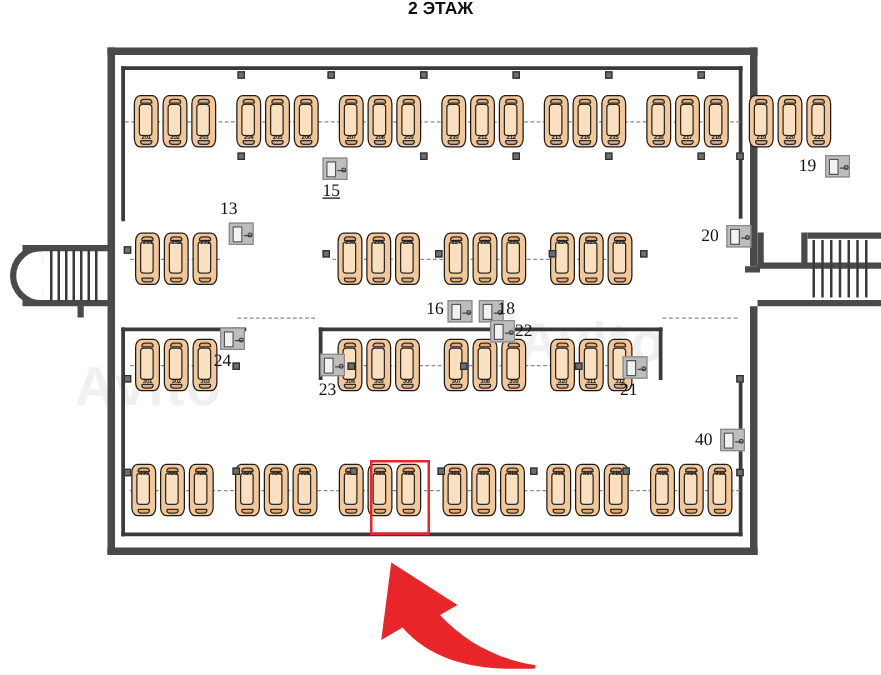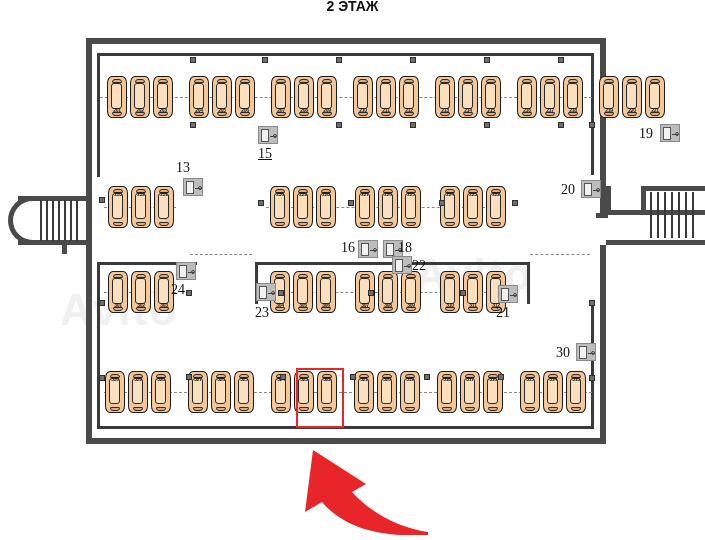--- a/index.html
+++ b/index.html
@@ -682,21 +682,21 @@
       <div class="marknum" style="left: 561px; top: 182px;">20</div>
       <div class="doorico" style="left: 660px; top: 124px;">
         <div class="leaf"></div>
         <div class="knob"></div>
       </div>
       <div class="marknum" style="left: 639px; top: 126px;">19</div>
       <div class="doorico" style="left: 576px; top: 343px;">
         <div class="leaf"></div>
         <div class="knob"></div>
       </div>
-      <div class="marknum" style="left: 556px; top: 345px;">30</div>
+      <div class="marknum" style="left: 556px; top: 345px;">40</div>
       <div class="doorico" style="left: 498px; top: 285px;">
         <div class="leaf"></div>
         <div class="knob"></div>
       </div>
       <div class="marknum" style="left: 496px; top: 305px;">21</div>
       <div class="doorico" style="left: 392px; top: 256px;">
         <div class="leaf"></div>
         <div class="knob"></div>
       </div>
       <div class="marknum" style="left: 412px; top: 258px;">22</div>

